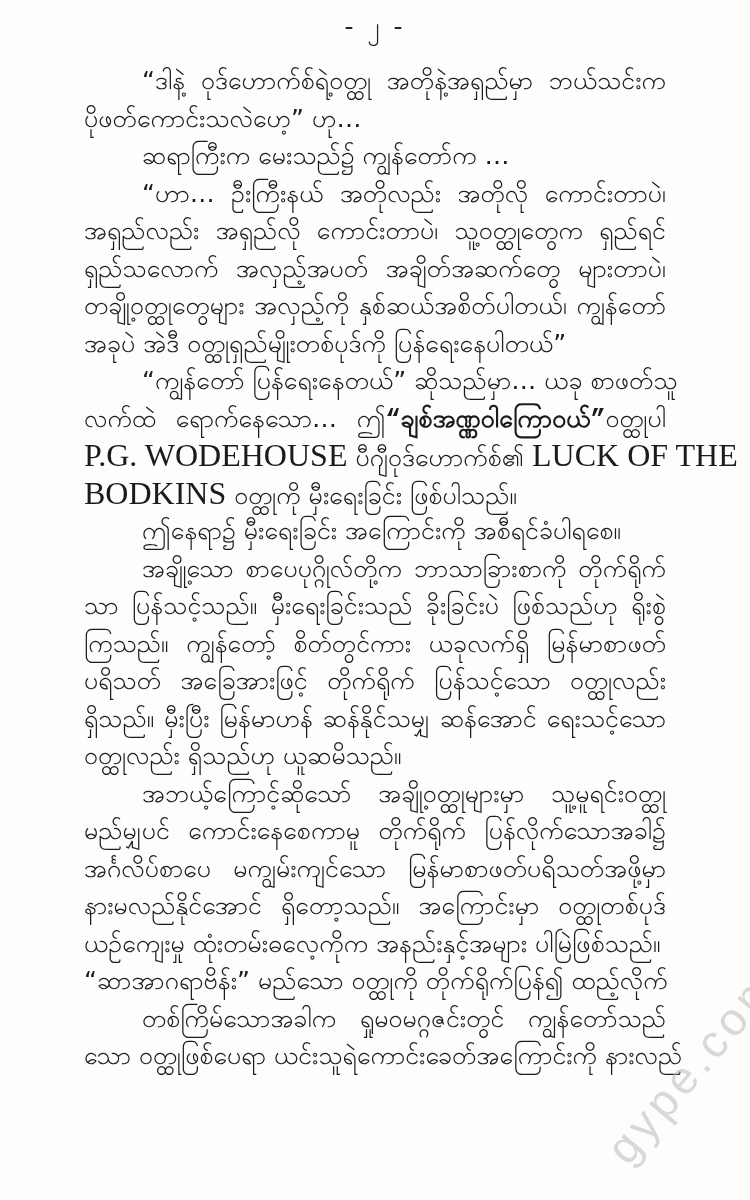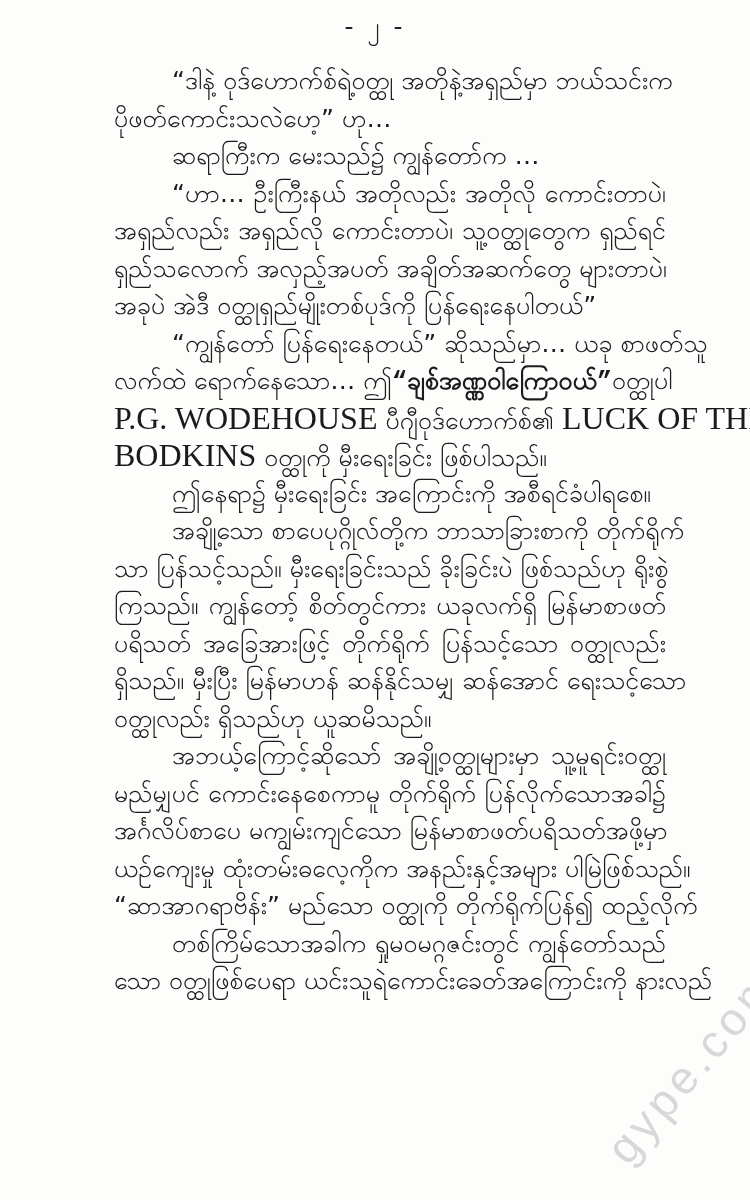--- a/index.html
+++ b/index.html
@@ -28,21 +28,20 @@
     left:84px;right:84px;top:62px;
   }
   .line{
     height:37.5px;
     line-height:37.5px;
     font-size:25px;
     text-align:justify;
     text-align-last:justify;
     white-space:nowrap;
     overflow:visible;
-    margin-left:30px;
   }
   .line.left{
     text-align:right;
     text-align-last:left;
   }
   .line.indent{
     padding-left:58px;
   }
   .seg-b{
     font-weight:bold;
@@ -71,35 +70,37 @@
 <div class="page">
   <div class="page-number">- ၂ -</div>
 
   <div class="text-block">
       <div class="line indent"><span>“ဒါနဲ့ ဝုဒ်ဟောက်စ်ရဲ့ဝတ္ထု အတိုနဲ့အရှည်မှာ ဘယ်သင်းက</span></div>
       <div class="line left"><span>ပိုဖတ်ကောင်းသလဲဟေ့” ဟု…</span></div>
       <div class="line indent left"><span>ဆရာကြီးက မေးသည်၌ ကျွန်တော်က …</span></div>
       <div class="line indent"><span>“ဟာ… ဦးကြီးနယ် အတိုလည်း အတိုလို ကောင်းတာပဲ၊</span></div>
       <div class="line"><span>အရှည်လည်း အရှည်လို ကောင်းတာပဲ၊ သူ့ဝတ္ထုတွေက ရှည်ရင်</span></div>
       <div class="line"><span>ရှည်သလောက် အလှည့်အပတ် အချိတ်အဆက်တွေ များတာပဲ၊</span></div>
+      <div class="line"><span>တချို့ဝတ္ထုတွေများ အလှည့်ကို နှစ်ဆယ်အစိတ်ပါတယ်၊ ကျွန်တော်</span></div>
       <div class="line left"><span>အခုပဲ အဲဒီ ဝတ္ထုရှည်မျိုးတစ်ပုဒ်ကို ပြန်ရေးနေပါတယ်”</span></div>
       <div class="line indent"><span>“ကျွန်တော် ပြန်ရေးနေတယ်” ဆိုသည်မှာ… ယခု စာဖတ်သူ</span></div>
       <div class="line"><span>လက်ထဲ ရောက်နေသော… ဤ</span><span class="seg-b">“ချစ်အဏ္ဏဝါကြောဝယ်”</span><span>ဝတ္ထုပါ</span></div>
       <div class="line"><span class="seg-latin">P.G. WODEHOUSE </span><span>ပီဂျီဝုဒ်ဟောက်စ်၏ </span><span class="seg-latin">LUCK OF THE</span></div>
       <div class="line left"><span class="seg-latin">BODKINS </span><span>ဝတ္ထုကို မှီးရေးခြင်း ဖြစ်ပါသည်။</span></div>
       <div class="line indent left"><span>ဤနေရာ၌ မှီးရေးခြင်း အကြောင်းကို အစီရင်ခံပါရစေ။</span></div>
       <div class="line indent"><span>အချို့သော စာပေပုဂ္ဂိုလ်တို့က ဘာသာခြားစာကို တိုက်ရိုက်</span></div>
       <div class="line"><span>သာ ပြန်သင့်သည်။ မှီးရေးခြင်းသည် ခိုးခြင်းပဲ ဖြစ်သည်ဟု ရိုးစွဲ</span></div>
       <div class="line"><span>ကြသည်။ ကျွန်တော့် စိတ်တွင်ကား ယခုလက်ရှိ မြန်မာစာဖတ်</span></div>
       <div class="line"><span>ပရိသတ် အခြေအားဖြင့် တိုက်ရိုက် ပြန်သင့်သော ဝတ္ထုလည်း</span></div>
       <div class="line"><span>ရှိသည်။ မှီးပြီး မြန်မာဟန် ဆန်နိုင်သမျှ ဆန်အောင် ရေးသင့်သော</span></div>
       <div class="line left"><span>ဝတ္ထုလည်း ရှိသည်ဟု ယူဆမိသည်။</span></div>
       <div class="line indent"><span>အဘယ့်ကြောင့်ဆိုသော် အချို့ဝတ္ထုများမှာ သူ့မူရင်းဝတ္ထု</span></div>
       <div class="line"><span>မည်မျှပင် ကောင်းနေစေကာမူ တိုက်ရိုက် ပြန်လိုက်သောအခါ၌</span></div>
       <div class="line"><span>အင်္ဂလိပ်စာပေ မကျွမ်းကျင်သော မြန်မာစာဖတ်ပရိသတ်အဖို့မှာ</span></div>
+      <div class="line"><span>နားမလည်နိုင်အောင် ရှိတော့သည်။ အကြောင်းမှာ ဝတ္ထုတစ်ပုဒ်</span></div>
       <div class="line left"><span>ယဉ်ကျေးမှု ထုံးတမ်းဓလေ့ကိုက အနည်းနှင့်အများ ပါမြဲဖြစ်သည်။</span></div>
       <div class="line"><span>“ဆာအာဂရာဗိန်း” မည်သော ဝတ္ထုကို တိုက်ရိုက်ပြန်၍ ထည့်လိုက်</span></div>
       <div class="line indent"><span>တစ်ကြိမ်သောအခါက ရှုမဝမဂ္ဂဇင်းတွင် ကျွန်တော်သည်</span></div>
       <div class="line"><span>သော ဝတ္ထုဖြစ်ပေရာ ယင်းသူရဲကောင်းခေတ်အကြောင်းကို နားလည်</span></div>
     </div>
 
   <div class="watermark">gype.com</div>
 </div>
 
 </body></html>

